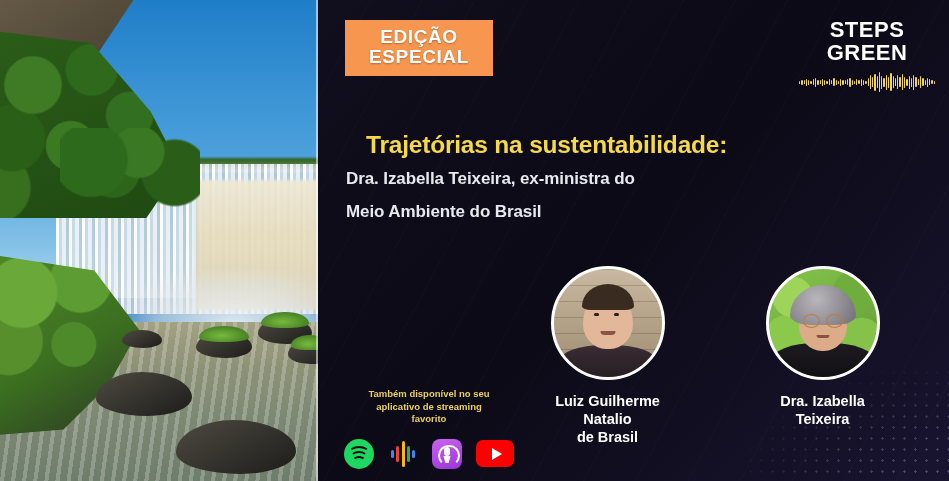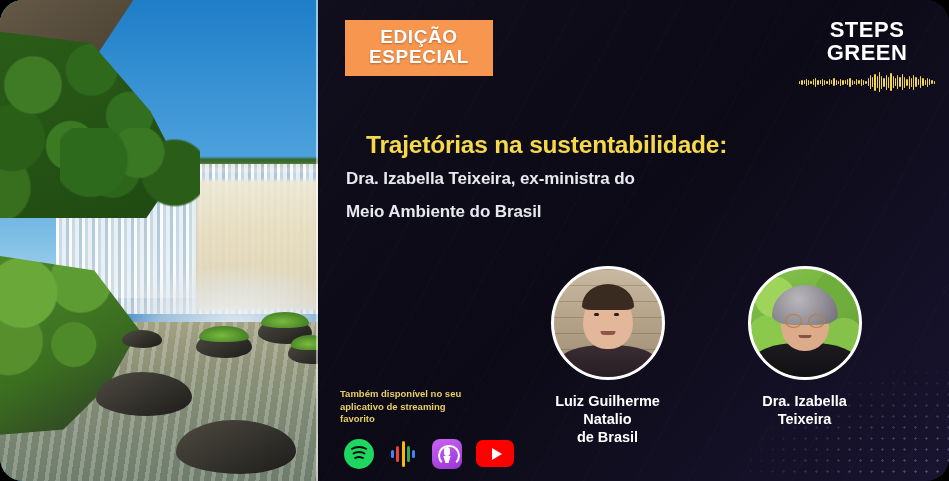--- a/index.html
+++ b/index.html
@@ -9,21 +9,20 @@
   }
   body {
     font-family: "Liberation Sans", sans-serif;
   }
   #poster {
     position: relative;
     width: 949px;
     height: 481px;
     overflow: hidden;
     background: #0d0b18;
-    border-radius: 23px;
   }
 
   
   .photo {
     position: absolute;
     left: 0; top: 0;
     width: 318px;
     height: 481px;
     overflow: hidden;
     background: #2d7fc4;
@@ -240,20 +239,21 @@
     font-size: 17px;
     line-height: 33px;
     letter-spacing: -.1px;
   }
 
   
   .streaming {
     position: absolute;
     left: 22px; top: 388px;
     width: 178px;
+    text-align: center;
   }
   .streaming-text {
     color: #e8cf63;
     font-size: 9.5px;
     font-weight: bold;
     line-height: 12.5px;
   }
   .icons {
     margin-top: 13px;
     display: flex;
@@ -334,21 +334,21 @@
     border-bottom: 6px solid transparent;
     margin-left: 3px;
   }
 
   
   .speakers {
     position: absolute;
     left: 212px; top: 266px;
     width: 400px;
     display: flex;
-    gap: 42px;
+    gap: 60px;
   }
   .speaker { width: 155px; text-align: center; }
   .avatar {
     width: 108px; height: 108px;
     margin: 0 auto;
     border-radius: 50%;
     border: 3px solid #ffffff;
     overflow: hidden;
     position: relative;
   }

